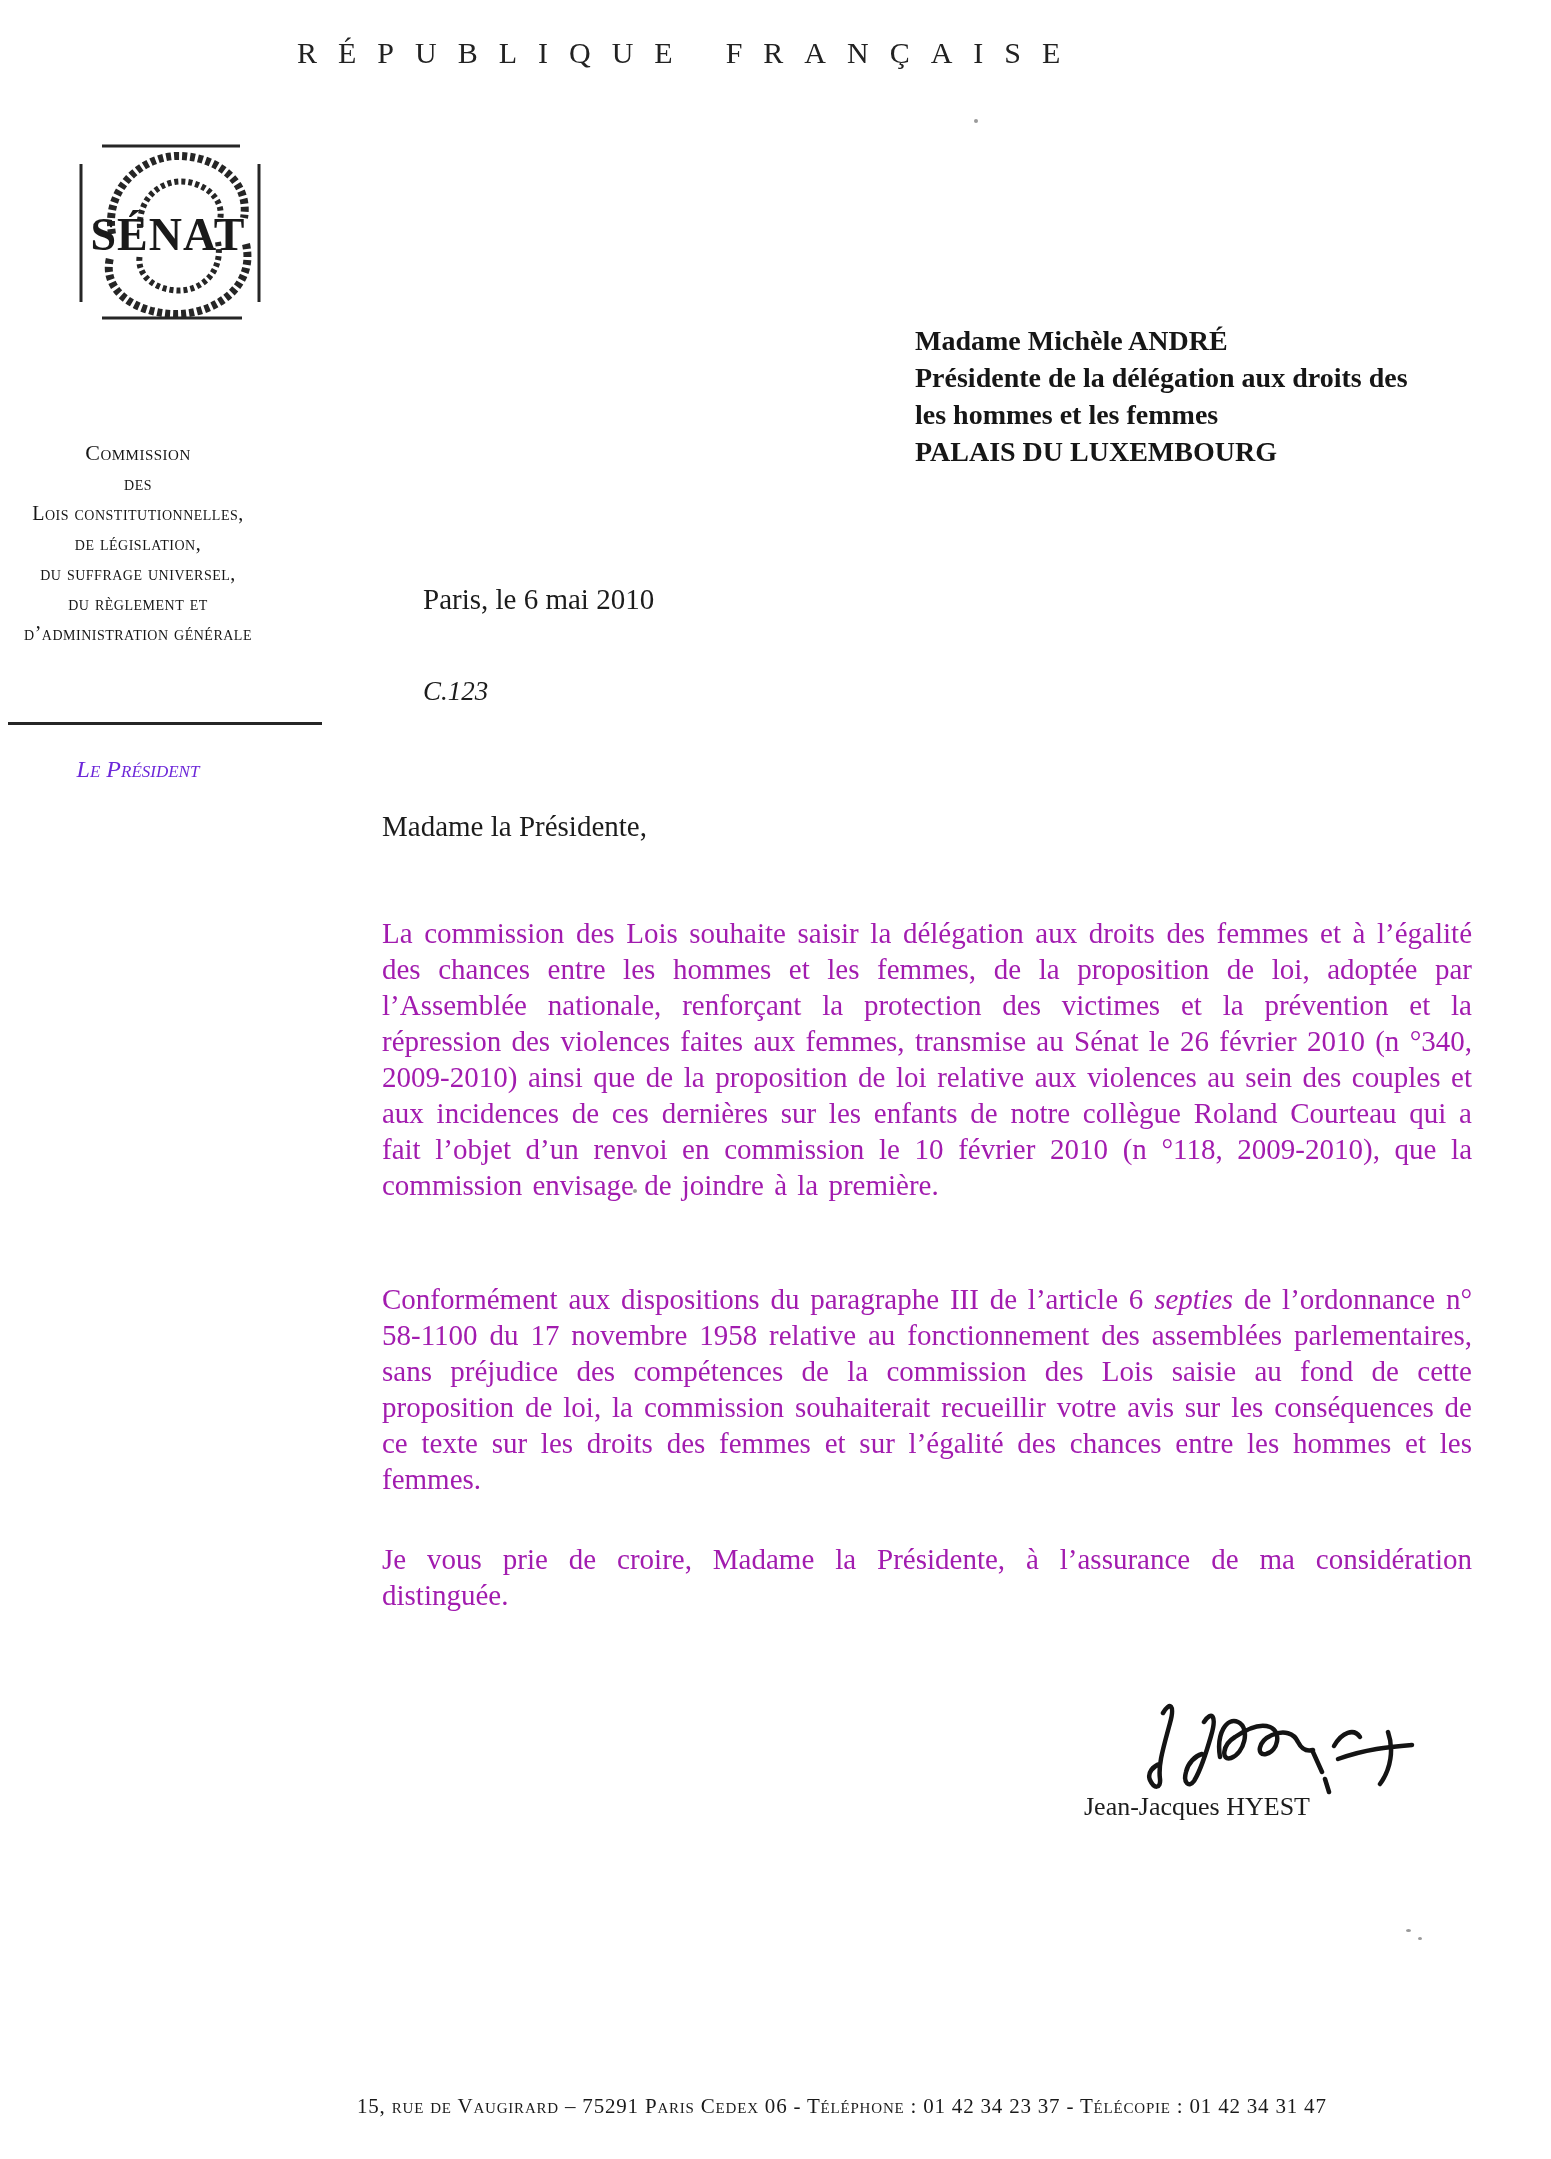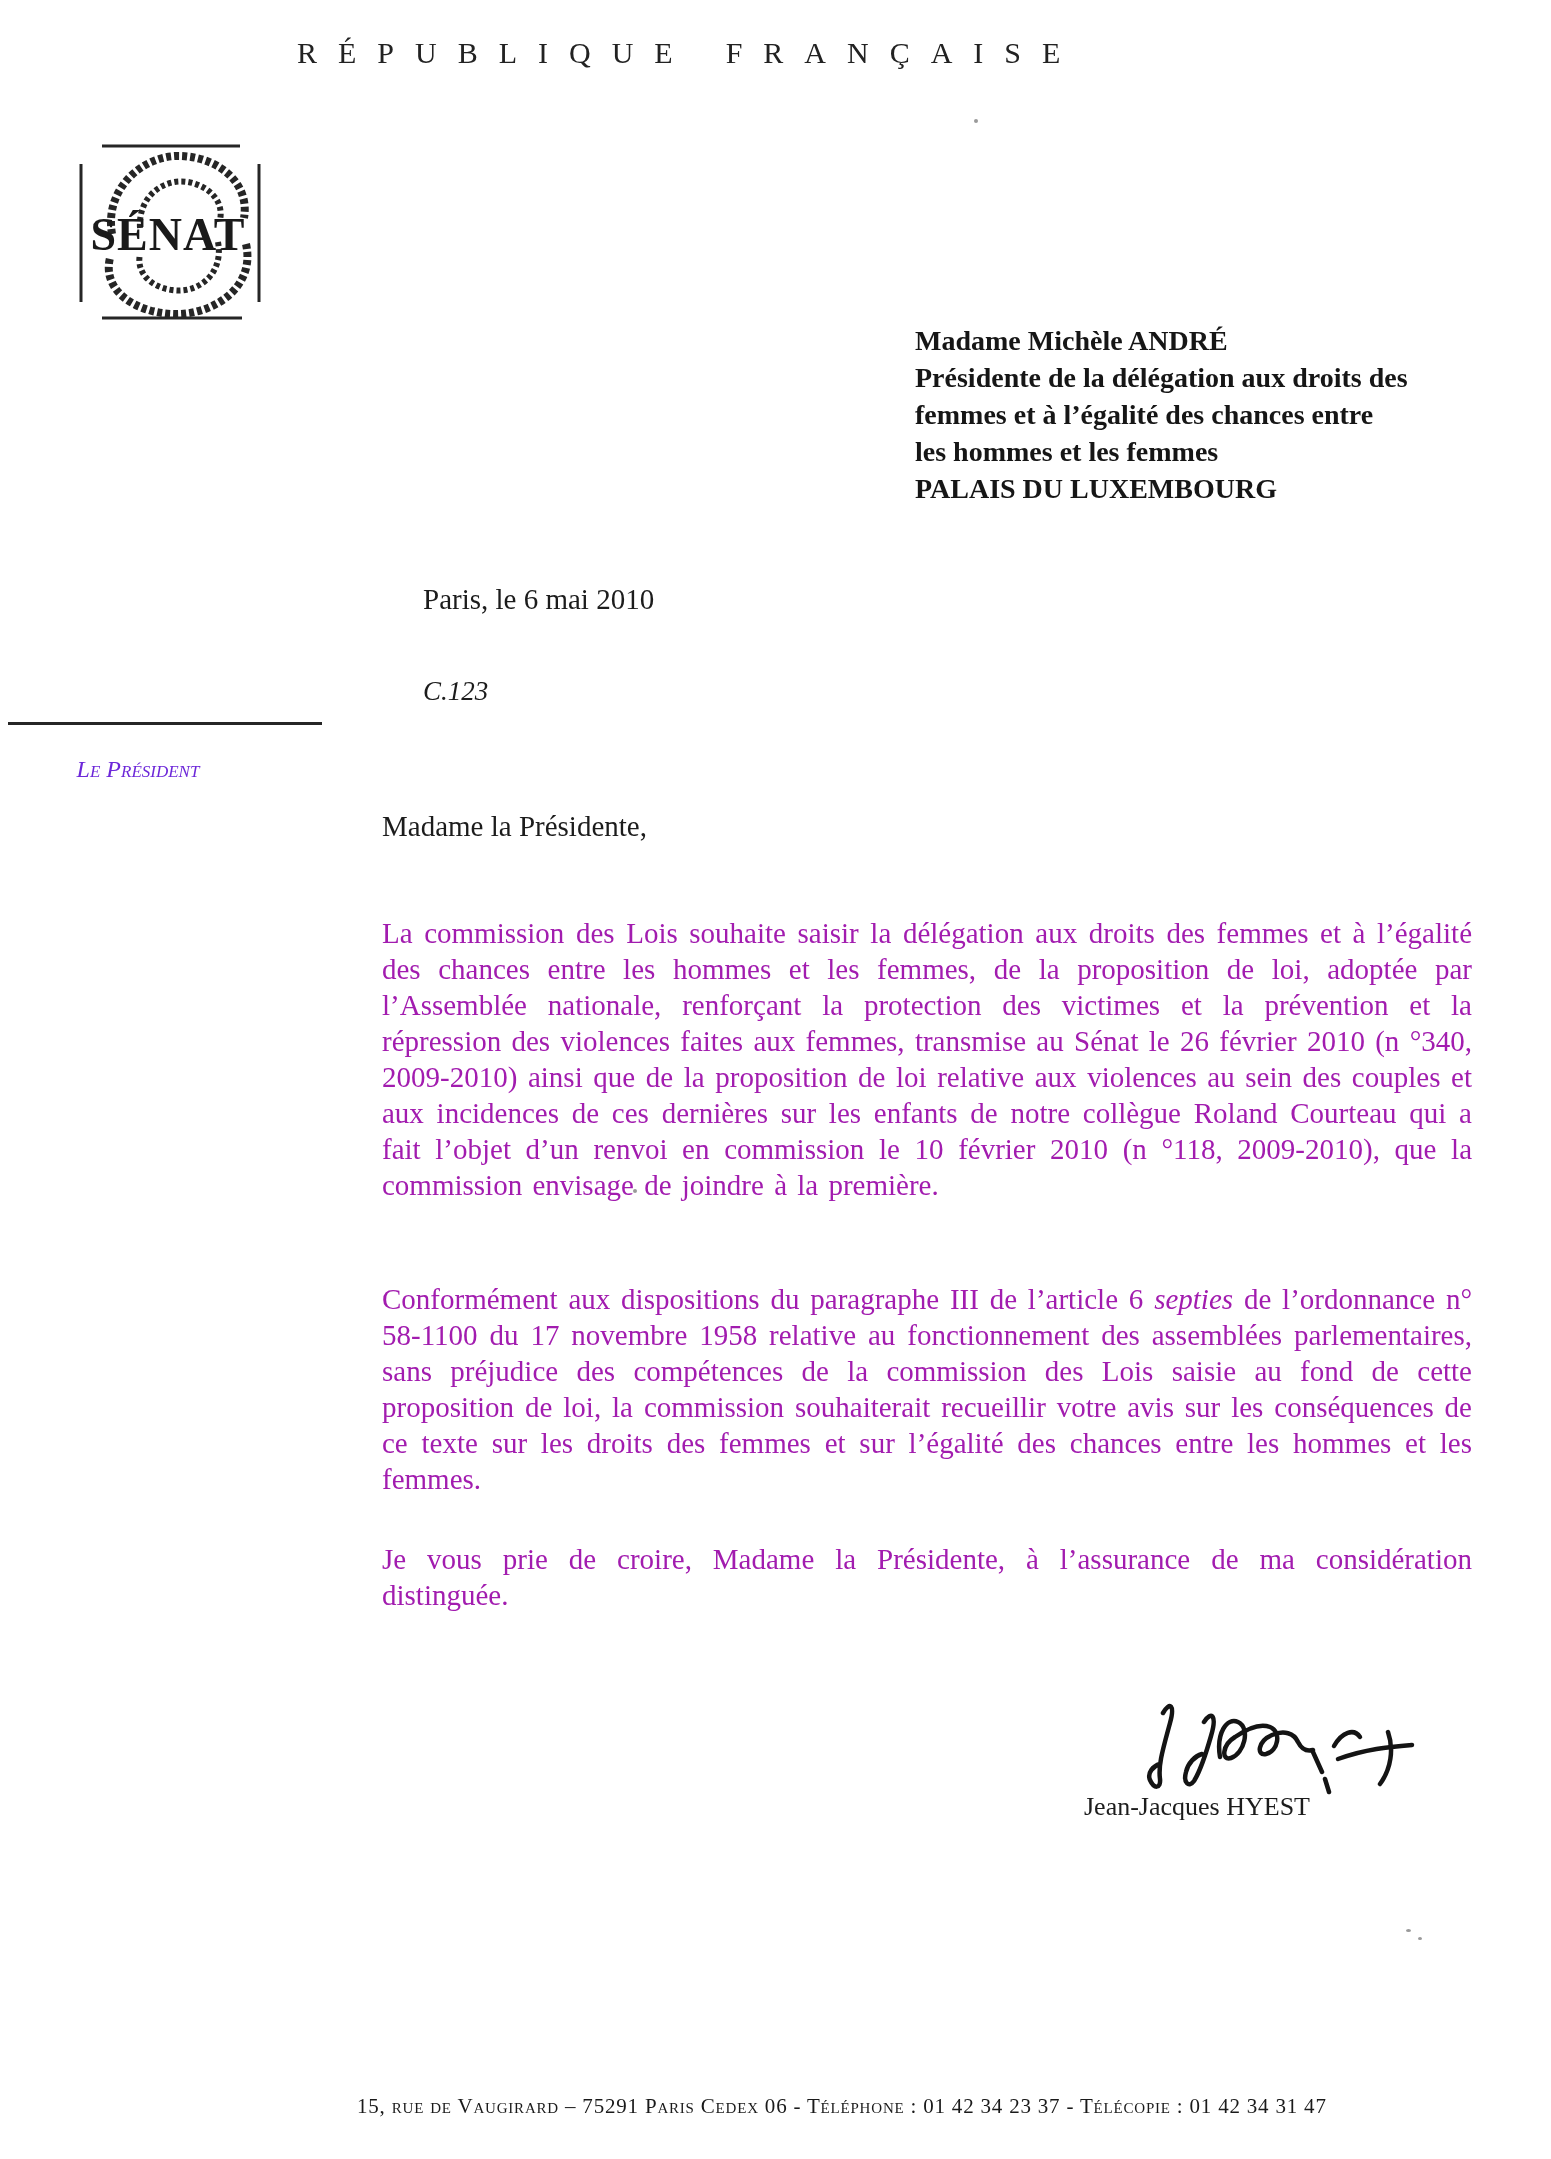--- a/index.html
+++ b/index.html
@@ -119,29 +119,37 @@
 
         <path d="M 52 142 C 44 96 84 62 122 64 C 160 66 190 92 184 126" stroke-width="8" stroke-dasharray="5 3"></path>
         <path d="M 80 136 C 78 104 104 86 128 90 C 150 94 164 110 160 128" stroke-width="6" stroke-dasharray="4 3"></path>
         <path d="M 186 152 C 196 196 152 224 112 222 C 74 220 42 198 50 166" stroke-width="8" stroke-dasharray="5 3"></path>
         <path d="M 158 150 C 164 182 138 202 112 198 C 90 195 76 180 80 162" stroke-width="6" stroke-dasharray="4 3"></path>
       </g>
       <text x="108" y="158" text-anchor="middle" font-size="46" font-weight="600" letter-spacing="1" fill="#1a1a1a" font-family="Liberation Serif, DejaVu Serif, serif">SÉNAT</text>
     </svg>
   </div>
 
+  <div class="abs sender">
+    <span class="line0">Commission</span>
+    <span>des</span>
+    <span>Lois constitutionnelles,</span>
+    <span>de législation,</span>
+    <span>du suffrage universel,</span>
+    <span>du règlement et</span>
+    <span>d’administration générale</span>
+  </div>
 
   <div class="abs sender-rule"></div>
 
   <div class="abs president">Le Président</div>
 
   <div class="abs recipient">
     <span>Madame Michèle ANDRÉ</span>
     <span>Présidente de la délégation aux droits des</span>
-    <span>femmes et à l’égalité des chances entre</span>
     <span>les hommes et les femmes</span>
     <span>PALAIS DU LUXEMBOURG</span>
   </div>
 
   <div class="abs dateline">Paris, le 6 mai 2010</div>
   <div class="abs refline">C.123</div>
 
   <div class="abs salutation">Madame la Présidente,</div>
 
   <p class="abs bodytext para1">La commission des Lois souhaite saisir la délégation aux droits des femmes et à l’égalité des chances entre les hommes et les femmes, de la proposition de loi, adoptée par l’Assemblée nationale, renforçant la protection des victimes et la prévention et la répression des violences faites aux femmes, transmise au Sénat le 26 février 2010 (n °340, 2009-2010) ainsi que de la proposition de loi relative aux violences au sein des couples et aux incidences de ces dernières sur les enfants de notre collègue Roland Courteau qui a fait l’objet d’un renvoi en commission le 10 février 2010 (n °118, 2009-2010), que la commission envisage de joindre à la première.</p>

